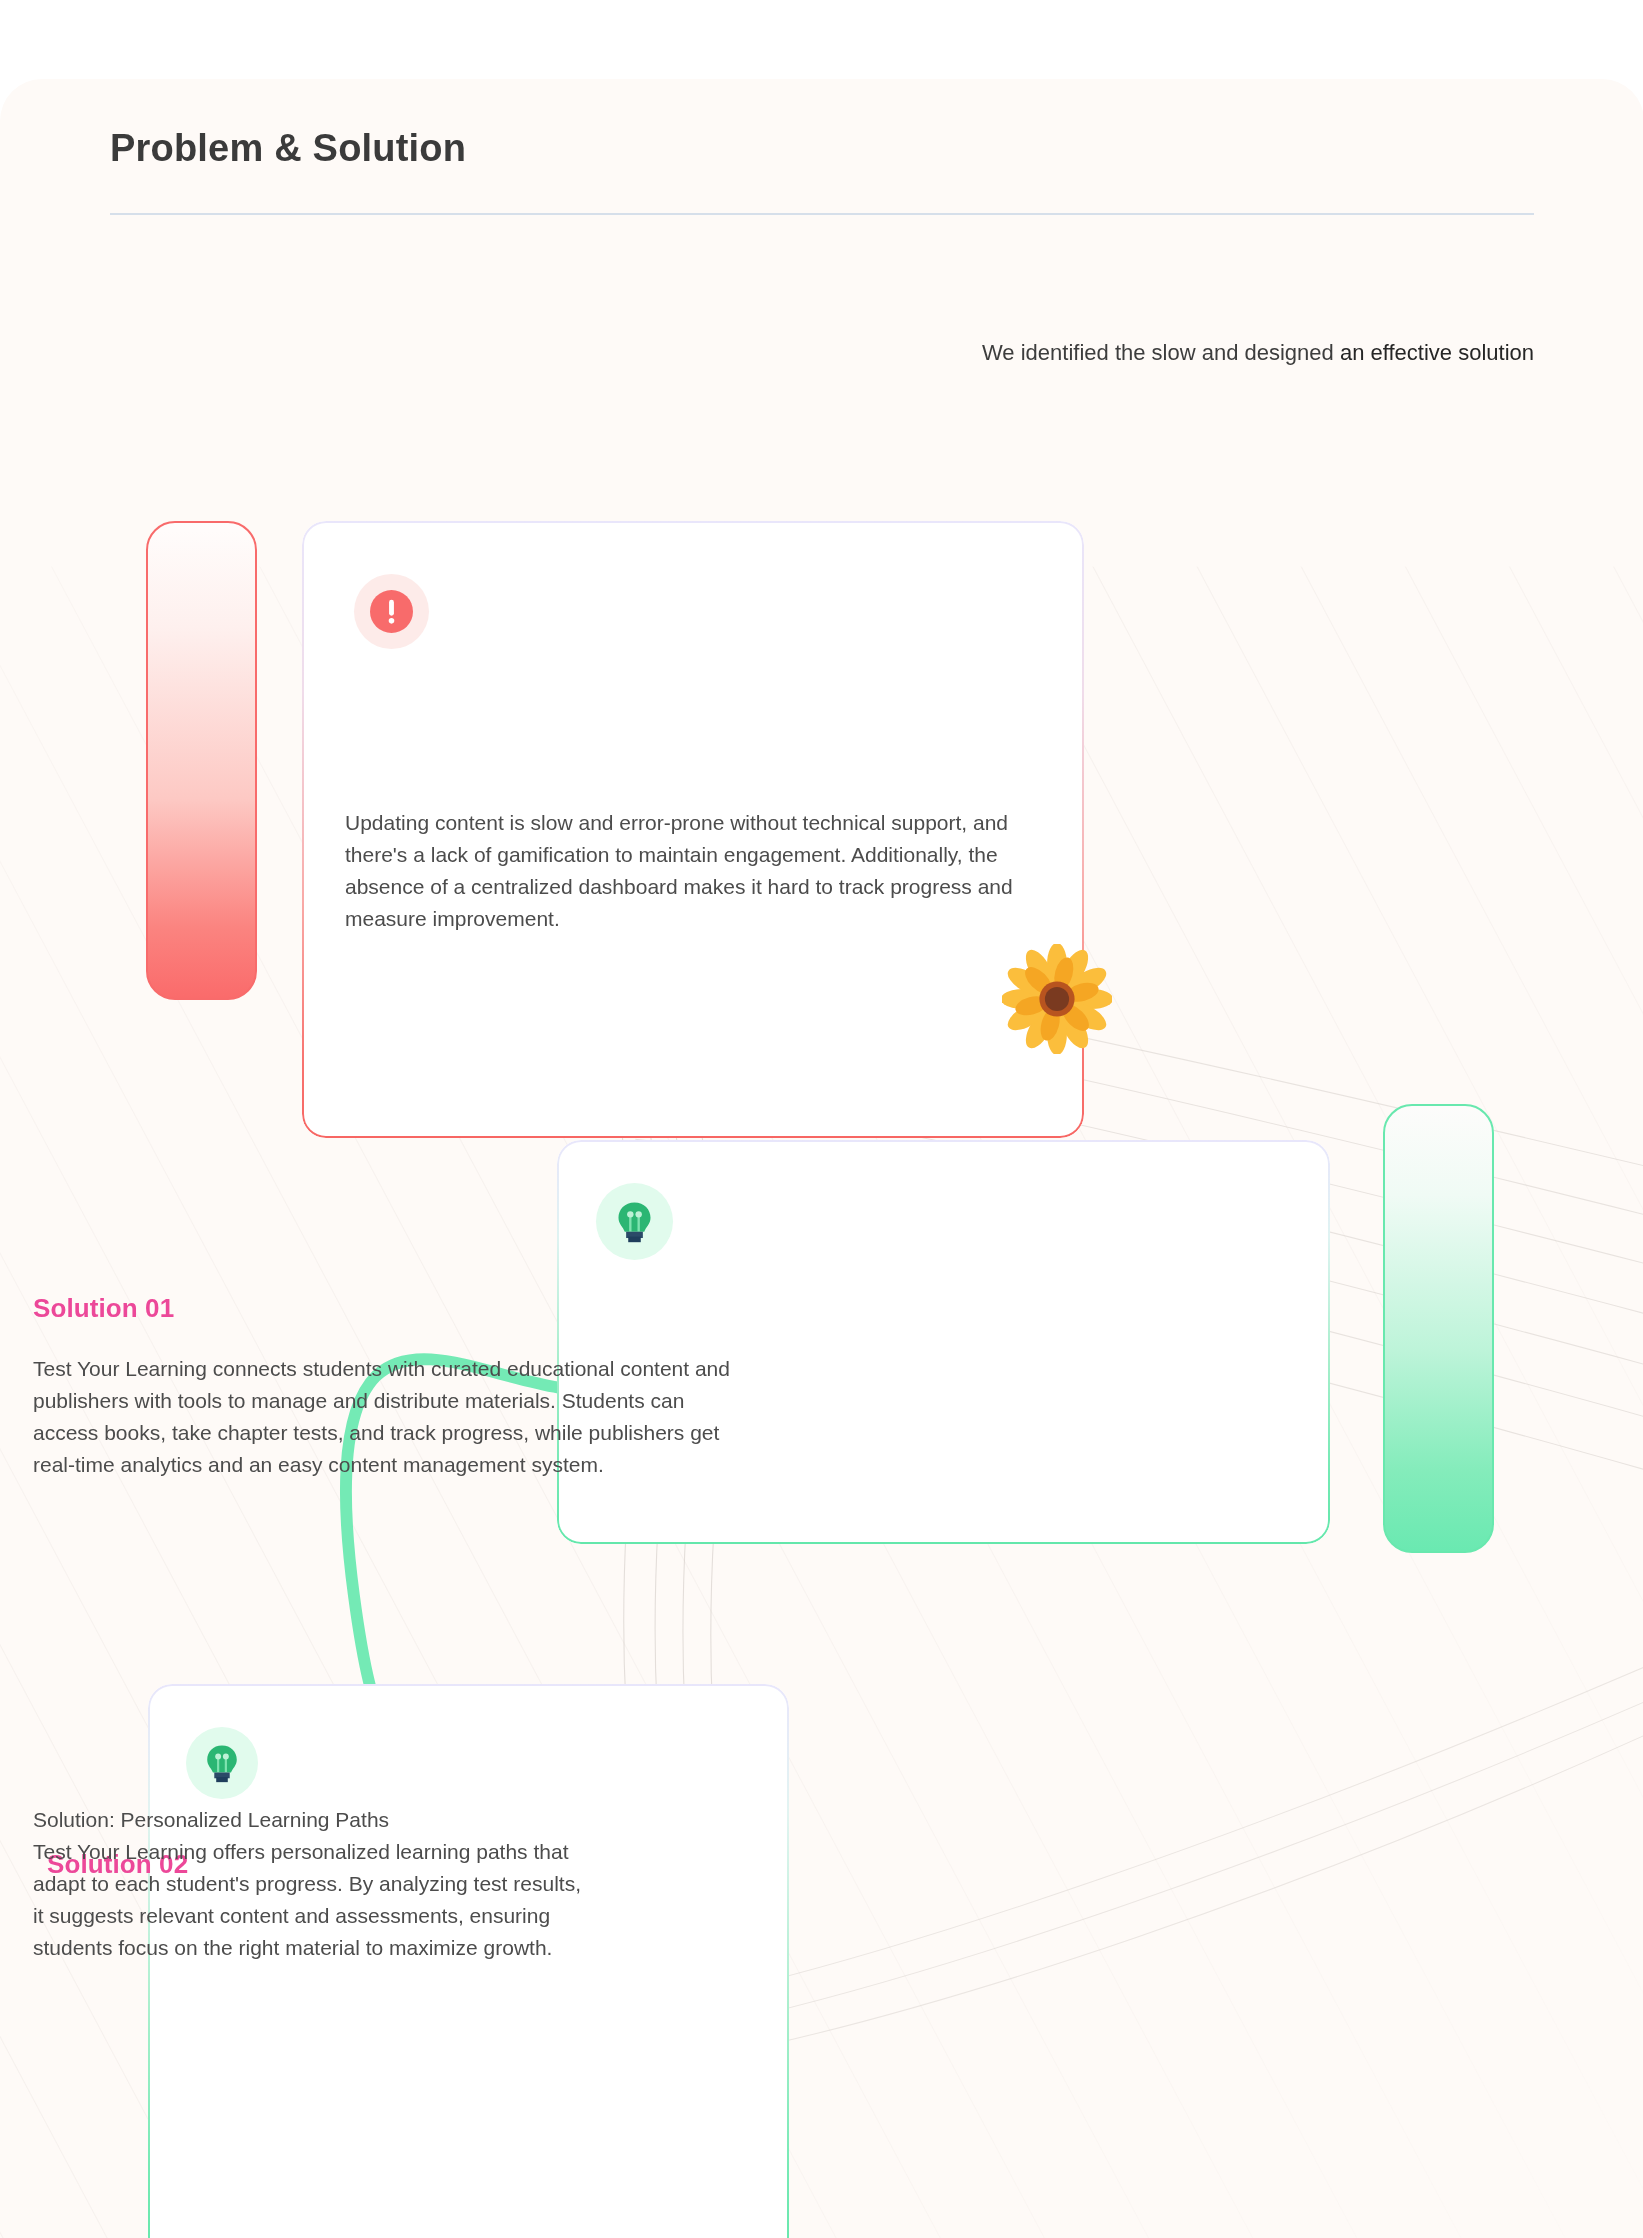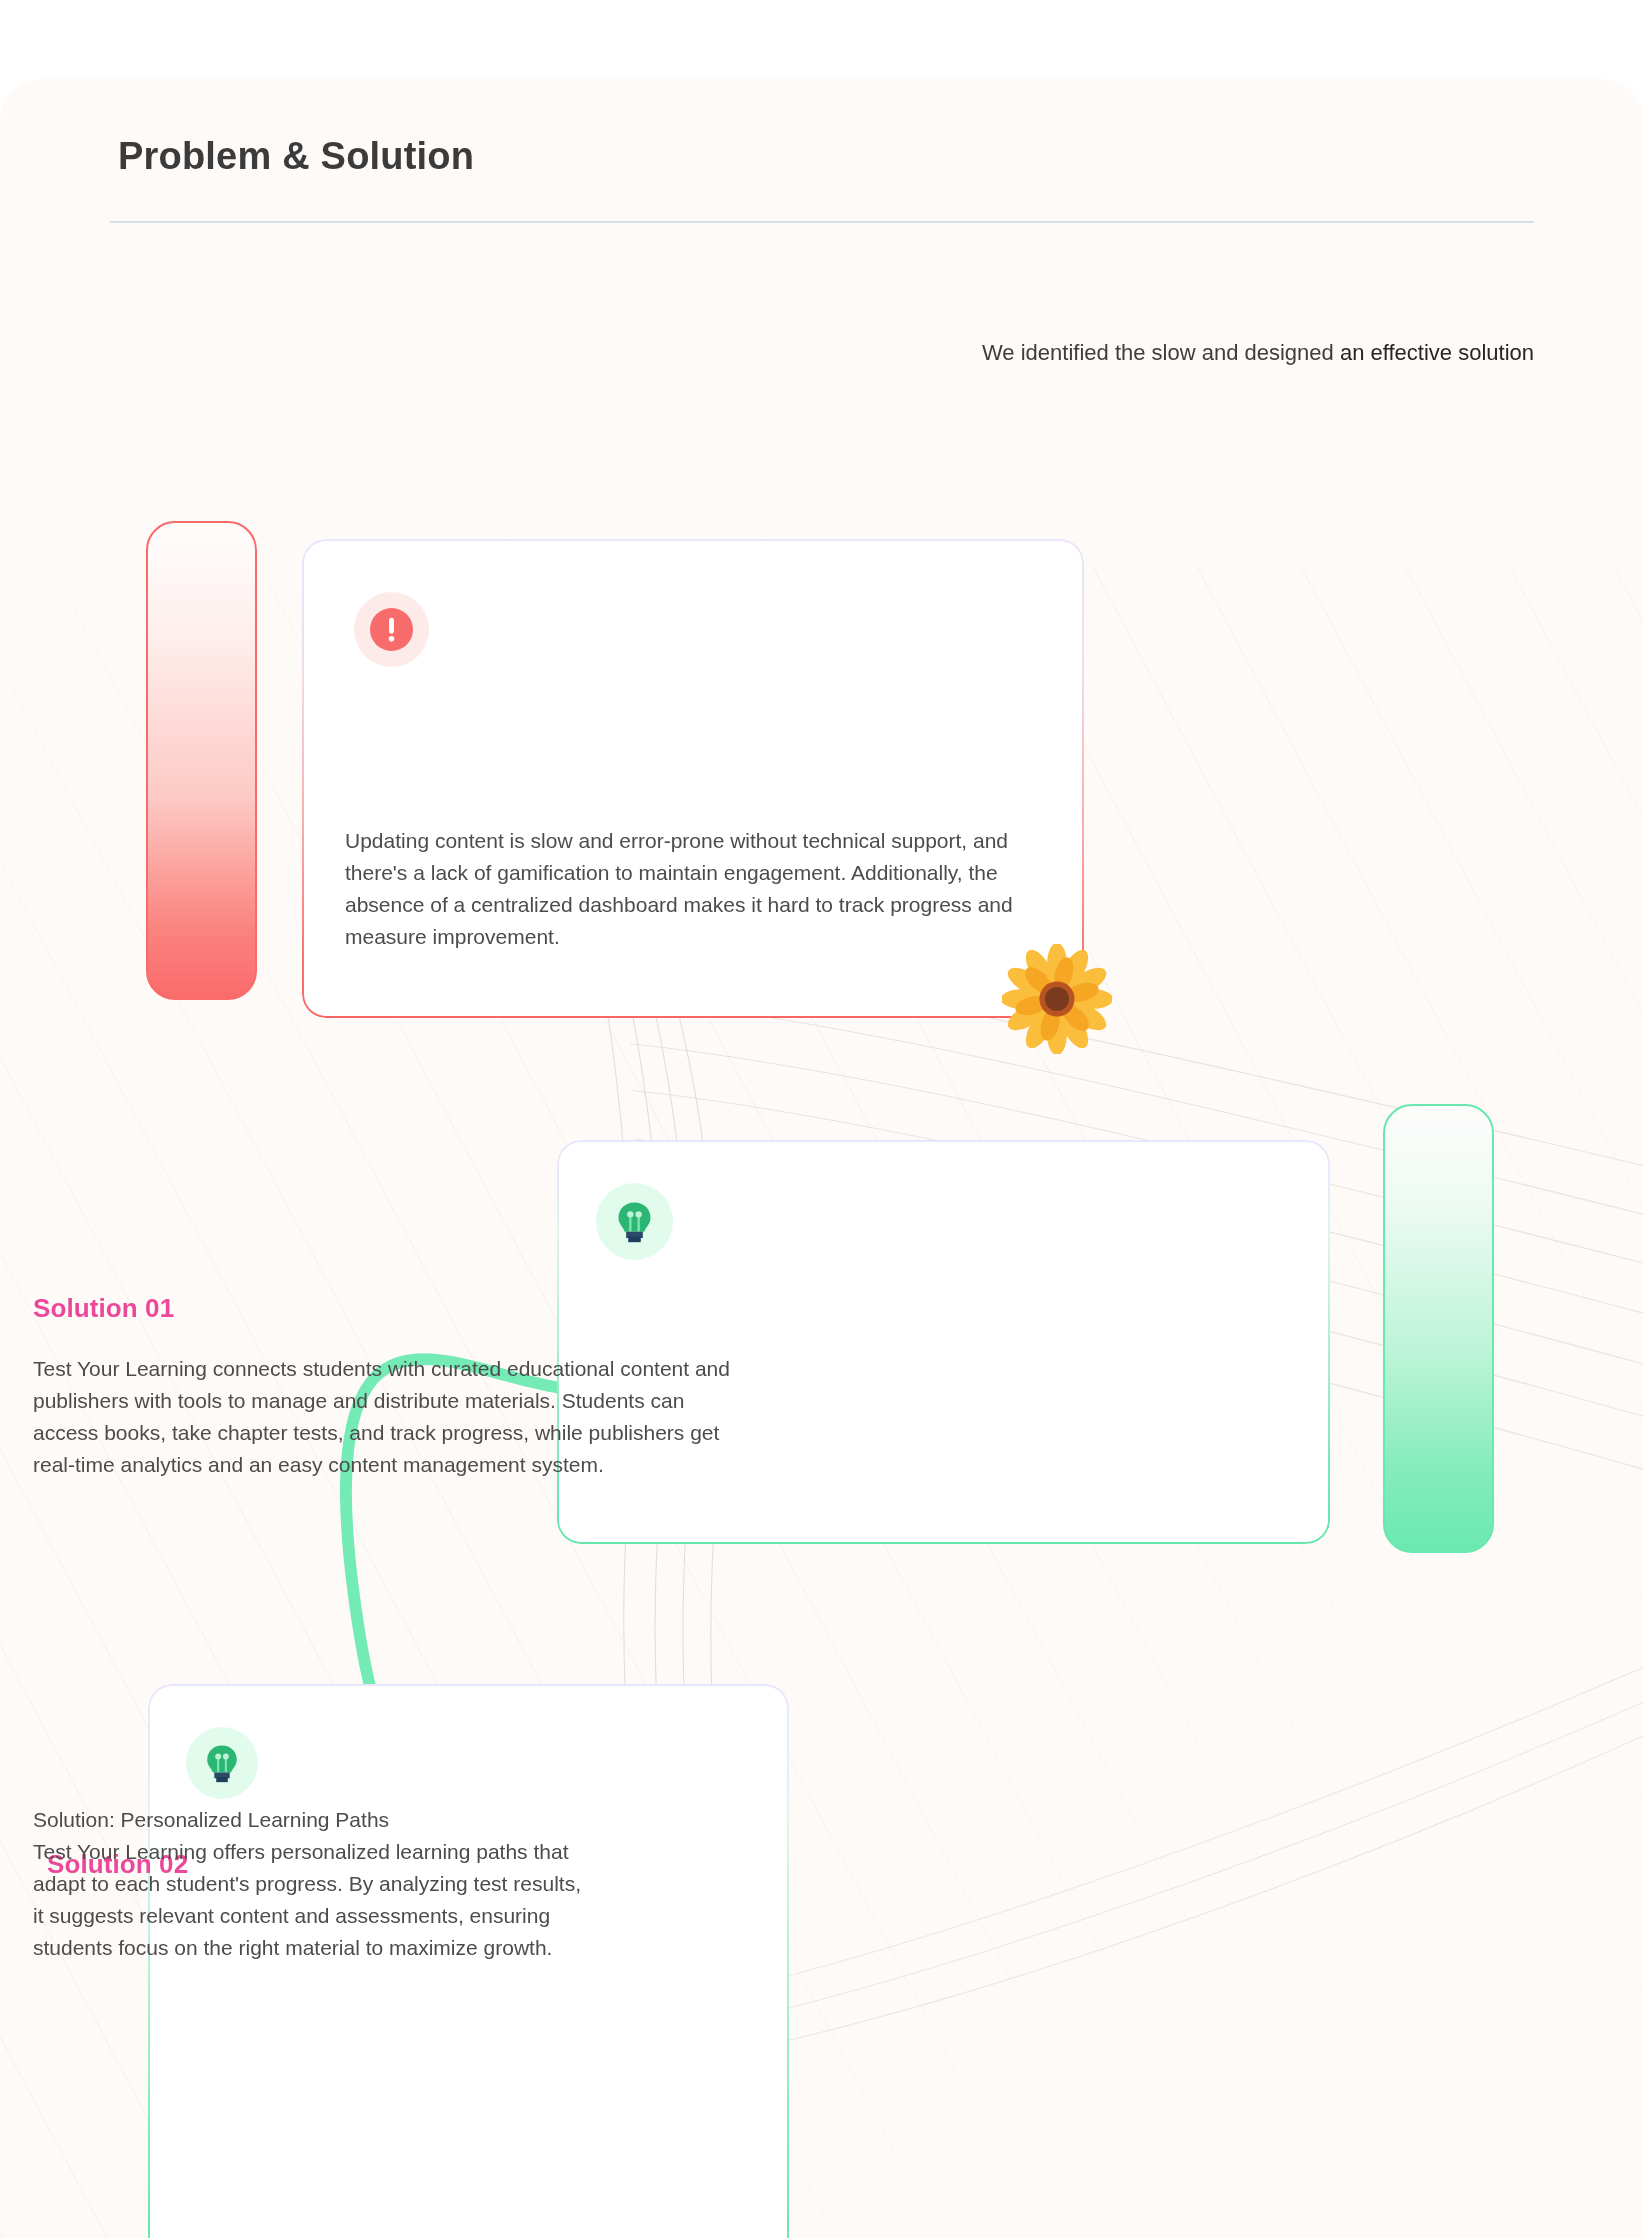--- a/index.html
+++ b/index.html
@@ -50,21 +50,21 @@
     position: absolute;
     left: 110px;
     top: 127px;
     width: 1424px;
   }
   .page-title {
     font-size: 38px;
     font-weight: 700;
     color: #3b3b3b;
     letter-spacing: 0.2px;
-    margin: 8px;
+    margin: 0;
     line-height: 1.15;
   }
   .title-rule {
     margin-top: 42px;
     height: 2.1px;
     width: 1424px;
     background: #c8d6e5;
     opacity: .75;
   }
   .subtitle {
@@ -121,23 +121,23 @@
     padding: 2.1px;
     -webkit-mask: linear-gradient(#000 0 0) content-box, linear-gradient(#000 0 0);
     -webkit-mask-composite: xor;
     mask: linear-gradient(#000 0 0) content-box, linear-gradient(#000 0 0);
     mask-composite: exclude;
     pointer-events: none;
   }
 
   .card-problem {
     left: 302px;
-    top: 539px;
+    top: 521px;
     width: 782px;
-    height: 479px;
+    height: 617px;
   }
   .card-problem::before {
     background: linear-gradient(180deg, #e9e6fb 0%, #f0dcea 28%, #f9a9a6 62%, #f8736f 88%, #f76663 100%);
   }
 
   .card-sol1 {
     left: 557px;
     top: 1140px;
     width: 773px;
     height: 404px;

